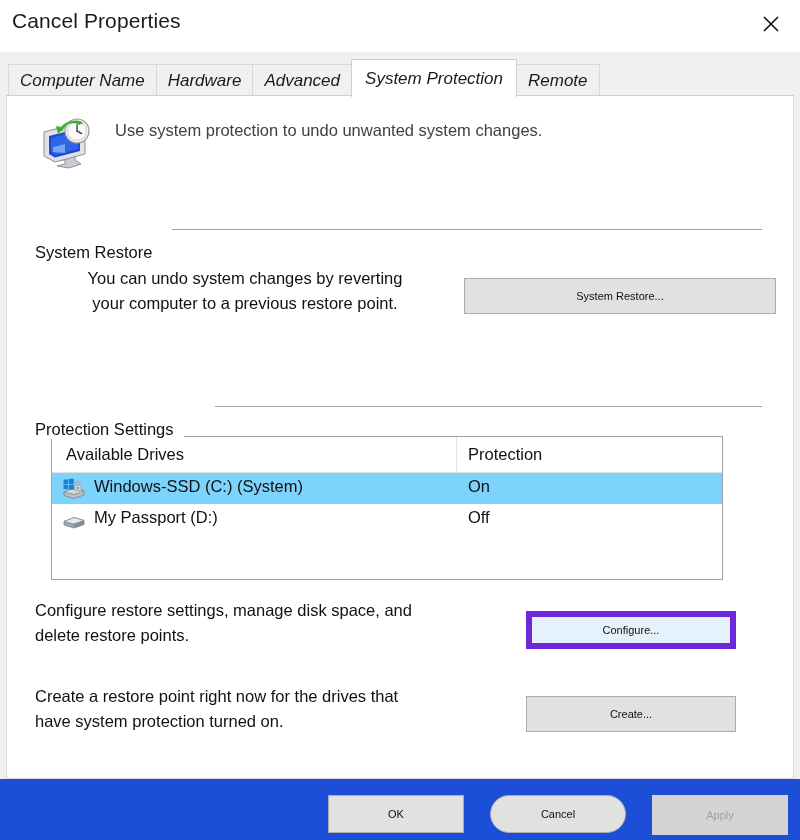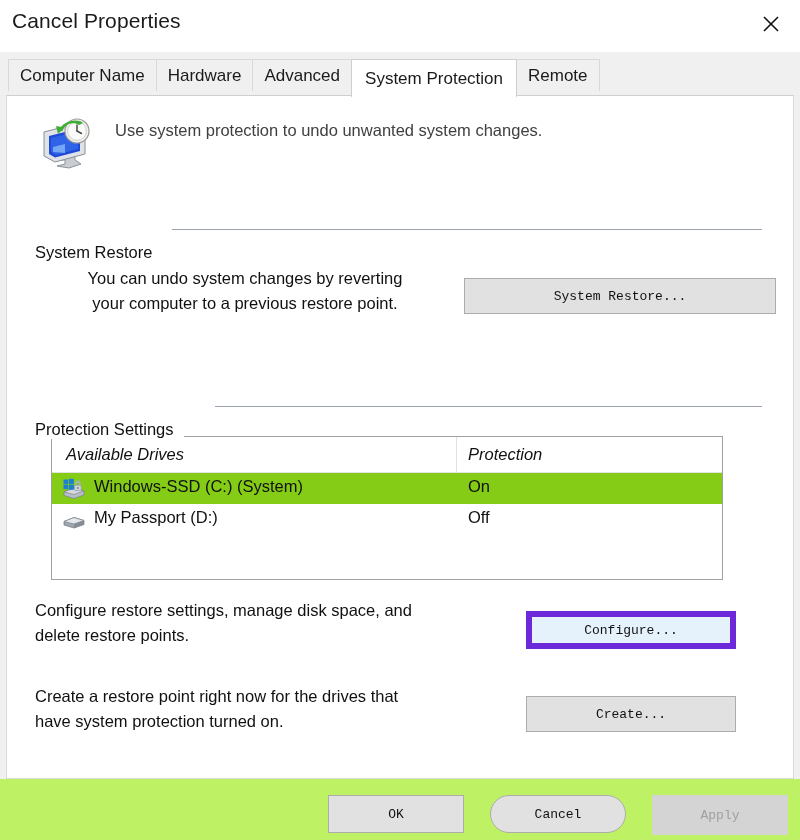--- a/index.html
+++ b/index.html
@@ -50,20 +50,22 @@
   .tabstrip {
     position: absolute;
     left: 0; top: 52px;
     width: 800px; height: 44px;
     background: #f0f0f0;
   }
   .tabs {
     position: absolute;
     left: 8px; bottom: 0;
     display: flex;
+    align-items: flex-end;
+    font-style: italic;
   }
   .tab {
     position: relative;
     height: 32px;
     padding: 0 11px;
     display: flex;
     align-items: center;
     font-size: 17px;
     color: #1a1a1a;
     background: #f0f0f0;
@@ -129,22 +131,22 @@
     font-size: 16.5px;
     color: #111111;
     line-height: 25px;
   }
 
   
   .btn {
     position: absolute;
     background: #e1e1e1;
     border: 1px solid #adadad;
-    font-size: 13px;
-    font-family: Liberation Mono, monospace;
+    font-size: 11px;
+    font-family: Liberation Sans, sans-serif;
     color: #111111;
     cursor: pointer;
     display: flex;
     align-items: center;
     justify-content: center;
     padding: 8px;
     white-space: nowrap;
   }
   .btn.focus {
     background: #e5f1fb;
@@ -164,21 +166,20 @@
     width: 672px; height: 144px;
     background: #ffffff;
     border: 1px solid #a0a0a0;
     overflow: hidden;
   }
   .lb-header {
     position: relative;
     height: 36px;
     border-bottom: 1px solid #e2e2e2;
     background: #ffffff;
-    font-style: italic;
   }
   .lb-col {
     position: absolute;
     top: 8px;
     font-size: 16.5px;
     color: #111111;
     white-space: nowrap;
   }
   .lb-col.c1 { left: 14px; }
   .lb-col.c2 { left: 416px; }
@@ -187,21 +188,21 @@
     left: 404px; top: 0;
     width: 1px; height: 36px;
     background: #e2e2e2;
   }
   .lb-row {
     position: relative;
     height: 31px;
     display: block;
     cursor: default;
   }
-  .lb-row.selected { background: #84cc16; }
+  .lb-row.selected { background: #7dd3fc; }
   .lb-drive-icon {
     position: absolute;
     left: 10px; top: 4px;
     width: 24px; height: 24px;
   }
   .lb-name {
     position: absolute;
     left: 42px; top: 4px;
     font-size: 16.5px;
     color: #111111;
@@ -213,21 +214,21 @@
     font-size: 16.5px;
     color: #111111;
     white-space: nowrap;
   }
 
   
   .footer {
     position: absolute;
     left: 0; top: 779px;
     width: 800px; height: 61px;
-    background: #bef264;
+    background: #1d4ed8;
   }
 </style>
 </head>
 <body>
 
 <div id="dialog">
 
   <div class="titlebar">
     <div class="titlebar-text">Cancel Properties</div>
     <button class="close-btn" aria-label="Close">

